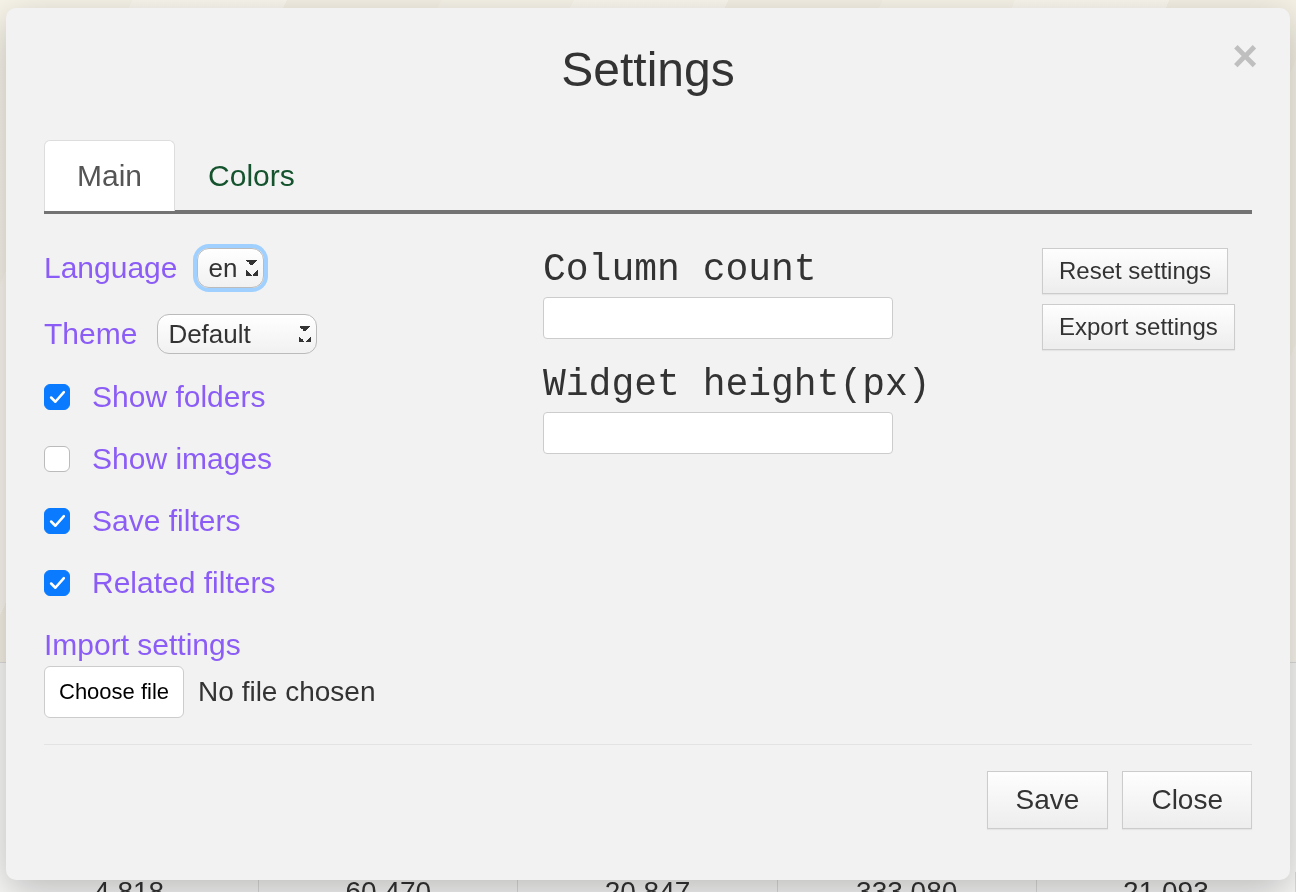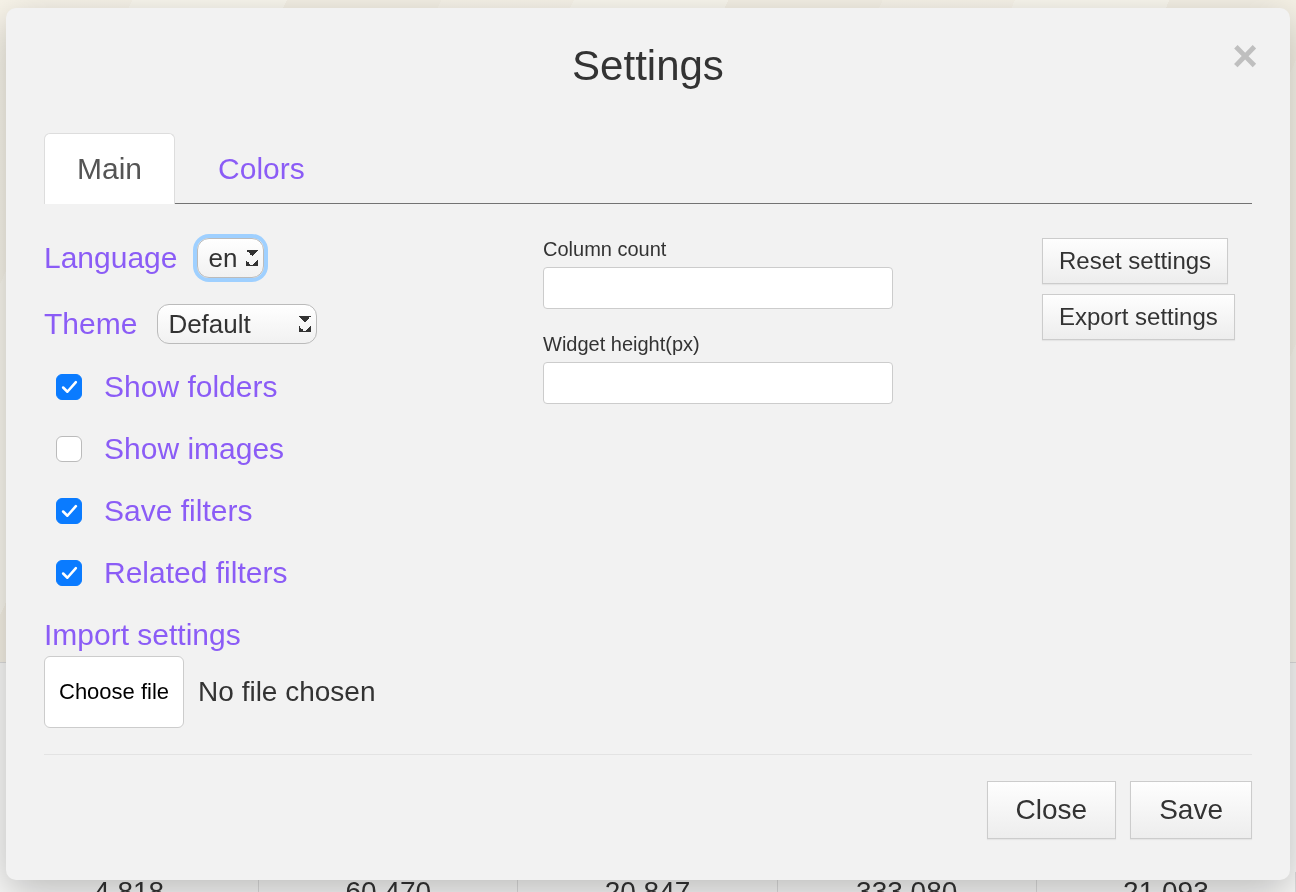--- a/index.html
+++ b/index.html
@@ -20,29 +20,29 @@
     .bg-cell { flex:1; text-align:center; padding:4px; border-right:1px solid #ddd; }
 
     .modal {
       position:absolute; top:8px; left:6px; right:6px; bottom:12px;
       background:#f2f2f2;
       border-radius:10px;
       box-shadow:0 12px 40px rgba(0,0,0,.25);
       padding:28px 38px;
       display:flex; flex-direction:column;
     }
-    .modal-title { font-size:42px; font-weight:500; color:#333; text-align:center; margin-top:6px; }
+    .modal-title { font-size:48px; font-weight:500; color:#333; text-align:center; margin-top:6px; }
     .close-x {
       position:absolute; top:26px; right:32px;
       font-size:44px; line-height:1; color:#bfbfbf; cursor:pointer; font-weight:700;
     }
 
-    .tabs { margin-top:42px; border-bottom:1px solid #737373; display:flex; gap:10px; }
+    .tabs { margin-top:42px; border-bottom:4px solid #737373; display:flex; gap:0; }
     .tab {
-      padding:18px 32px; font-size:30px; color:#8b5cf6; cursor:pointer;
+      padding:18px 32px; font-size:30px; color:#14532d; cursor:pointer;
       border:1px solid transparent; border-bottom:none;
       border-top-left-radius:6px; border-top-right-radius:6px;
       position:relative; top:1px;
     }
     .tab.active { color:#555; background:#fff; border-color:#ddd; }
 
     .panel { padding:34px 0 0 0; display:flex; gap:40px; }
     .col { flex:1; min-width:0; }
     .col-right { flex:0 0 auto; width:210px; }
 
@@ -63,48 +63,48 @@
       background-position:
         right 11px top 11px, right 5px top 11px,
         right 11px bottom 11px, right 5px bottom 11px,
         0 0;
       background-size:6px 6px,6px 6px,6px 6px,6px 6px,100% 100%;
       background-repeat:no-repeat;
     }
     select.wide { min-width:160px; }
     .focus-ring { outline:none; box-shadow:0 0 0 4px #9fd0ff; border-radius:8px; }
 
-    .chk-row { display:flex; align-items:center; gap:22px; margin:14px 12px 28px; }
+    .chk-row { display:flex; align-items:center; gap:22px; margin:14px 0 28px; }
     .chk {
       width:26px; height:26px; border:1.5px solid #bbb; border-radius:6px;
       background:#fff; display:inline-flex; align-items:center; justify-content:center;
       cursor:pointer; flex:0 0 auto;
     }
     .chk.checked { background:#0a7bff; border-color:#0a7bff; }
     .chk svg { width:17px; height:17px; display:none; }
     .chk.checked svg { display:block; }
 
-    .field-lbl { font-size:20px; color:#333; margin-bottom:6px; display:block; }
+    .field-lbl { font-size:38px; color:#333; margin-bottom:6px; display:block;font-family:Liberation Mono, monospace; }
     .text-input {
       width:350px; height:42px; font-size:22px; padding:4px 10px;
       border:1px solid #ccc; border-radius:4px; background:#fff; margin-bottom:24px;
     }
 
     .btn {
       font-size:24px; color:#333; padding:8px 16px; border-radius:0;
       background:linear-gradient(#fefefe,#ededed);
       border:1px solid #ccc; cursor:pointer; display:inline-block; margin-bottom:10px;
       box-shadow:0 1px 1px rgba(0,0,0,.05);
     }
     .btn-lg { font-size:28px; padding:12px 28px; }
 
     .import-block { margin-top:26px; }
     .import-row { display:flex; align-items:center; gap:14px; margin-top:4px; }
     .file-btn {
-      font-size:22px; padding:22px 14px; border:1px solid #ccc; border-radius:6px;
+      font-size:22px; padding:12px 14px; border:1px solid #ccc; border-radius:6px;
       background:#fff; cursor:pointer;
     }
     .file-status { font-size:28px; color:#333; }
 
     hr.sep { margin-top:26px; border:none; border-top:1px solid #e3e3e3; }
     .footer { margin-top:26px; display:flex; justify-content:flex-end; gap:14px; }
   </style>
 </head>
 <body>
 
@@ -195,16 +195,16 @@
 
     <div class="col-right">
       <button class="btn">Reset settings</button><br>
       <button class="btn">Export settings</button>
     </div>
   </div>
 
   <hr class="sep">
 
   <div class="footer">
+    <button class="btn btn-lg">Save</button>
     <button class="btn btn-lg">Close</button>
-    <button class="btn btn-lg">Save</button>
   </div>
 </div>
 
 </body></html>

